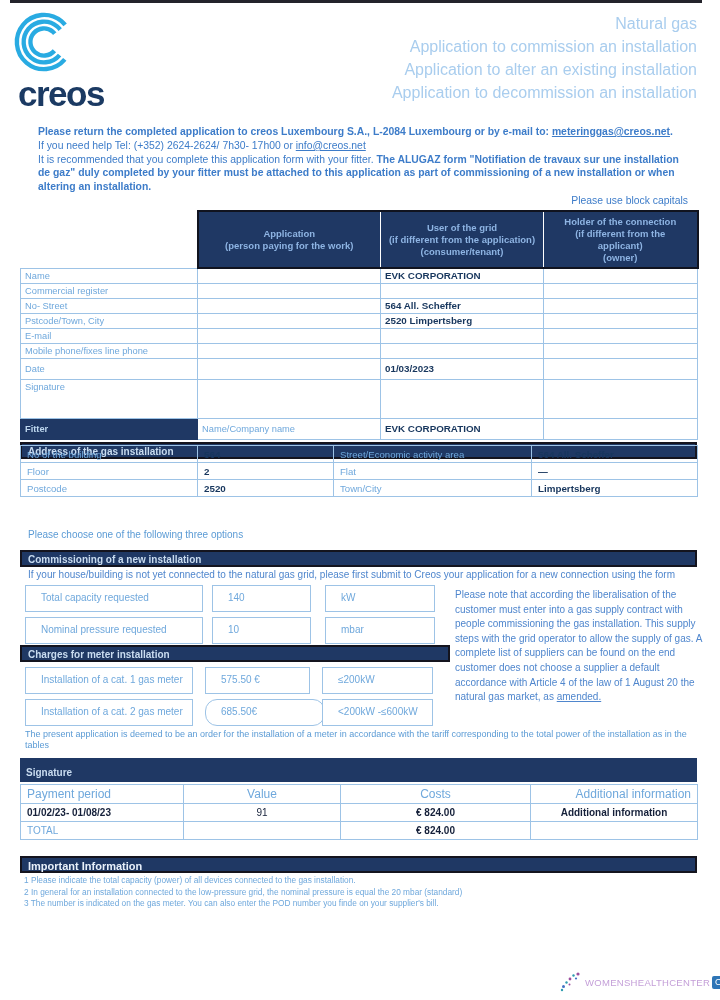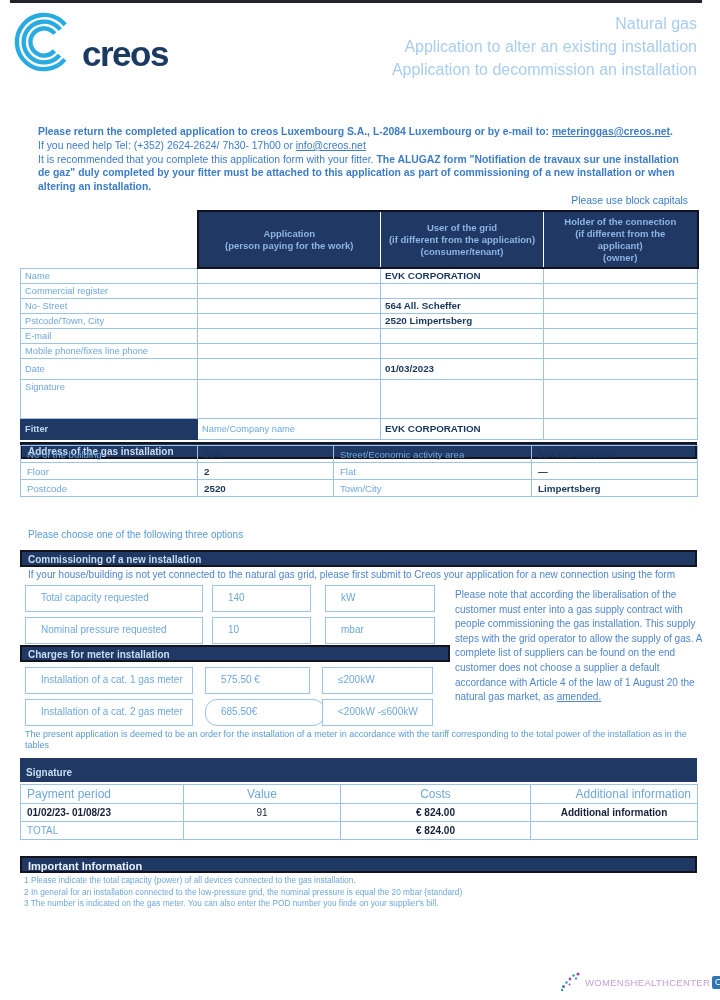--- a/index.html
+++ b/index.html
@@ -2,21 +2,21 @@
 <html><head>
 <meta charset="utf-8">
 <style>
   * { margin:0; padding:0; box-sizing:border-box; }
   body { background:#e8e8e8; font-family:"Liberation Sans", sans-serif; }
   .page { position:relative; width:720px; height:1000px; background:#ffffff; margin:0 auto; overflow:hidden; }
 
   .topline { position:absolute; left:10px; top:0; width:692px; height:3px; background:#23232b; }
 
   
-  .logo-wrap { position:absolute; left:12px; top:10px; display:flex; align-items:flex-end; }
+  .logo-wrap { position:absolute; left:12px; top:10px; display:flex; align-items:flex-start;flex-direction:column; }
   .brand { font-size:35px; font-weight:bold; color:#1B3A63; letter-spacing:-1.5px; margin-left:6px; }
   .titles { position:absolute; right:23px; top:12px; text-align:right; color:#A9CDEE; font-size:16px; line-height:23px; }
 
   
   .intro { position:absolute; left:38px; top:125px; width:650px; font-size:10.4px; line-height:13.8px; color:#3D7CC9; }
   .intro p { margin:0; }
   .b { font-weight:bold; }
   .lnk { text-decoration:underline; cursor:pointer; }
   .t-right { text-align:right; }
 
@@ -73,20 +73,21 @@
   <div class="logo-wrap">
     <svg width="64" height="64" viewBox="0 0 66 66">
       <circle cx="33" cy="33" r="28" fill="none" stroke="#29ABE2" stroke-width="4.5" stroke-dasharray="137 39" transform="rotate(40 33 33)"></circle>
       <circle cx="33" cy="33" r="21" fill="none" stroke="#29ABE2" stroke-width="4.5" stroke-dasharray="103 29" transform="rotate(40 33 33)"></circle>
       <circle cx="33" cy="33" r="14" fill="none" stroke="#29ABE2" stroke-width="4.5" stroke-dasharray="68.6 19.4" transform="rotate(40 33 33)"></circle>
     </svg>
     <span class="brand">creos</span>
   </div>
   <div class="titles">
     <div>Natural gas</div>
+    <div>Application to commission an installation</div>
     <div>Application to alter an existing installation</div>
     <div>Application to decommission an installation</div>
   </div>
 
   <div class="intro">
     <p><span class="b">Please return the completed application to creos Luxembourg S.A., L-2084 Luxembourg or by e-mail to: </span><span class="b lnk">meteringgas@creos.net</span><span class="b">.</span></p>
     <p><span>If you need help Tel: (+352) 2624-2624/ 7h30- 17h00 or </span><span class="lnk">info@creos.net</span></p>
     <p><span>It is recommended that you complete this application form with your fitter. </span><span class="b">The ALUGAZ form "Notifiation de travaux sur une installation de gaz" duly completed by your fitter must be attached to this application as part of commissioning of a new installation or when altering an installation.</span></p>
     <p class="t-right">Please use block capitals</p>
   </div>

